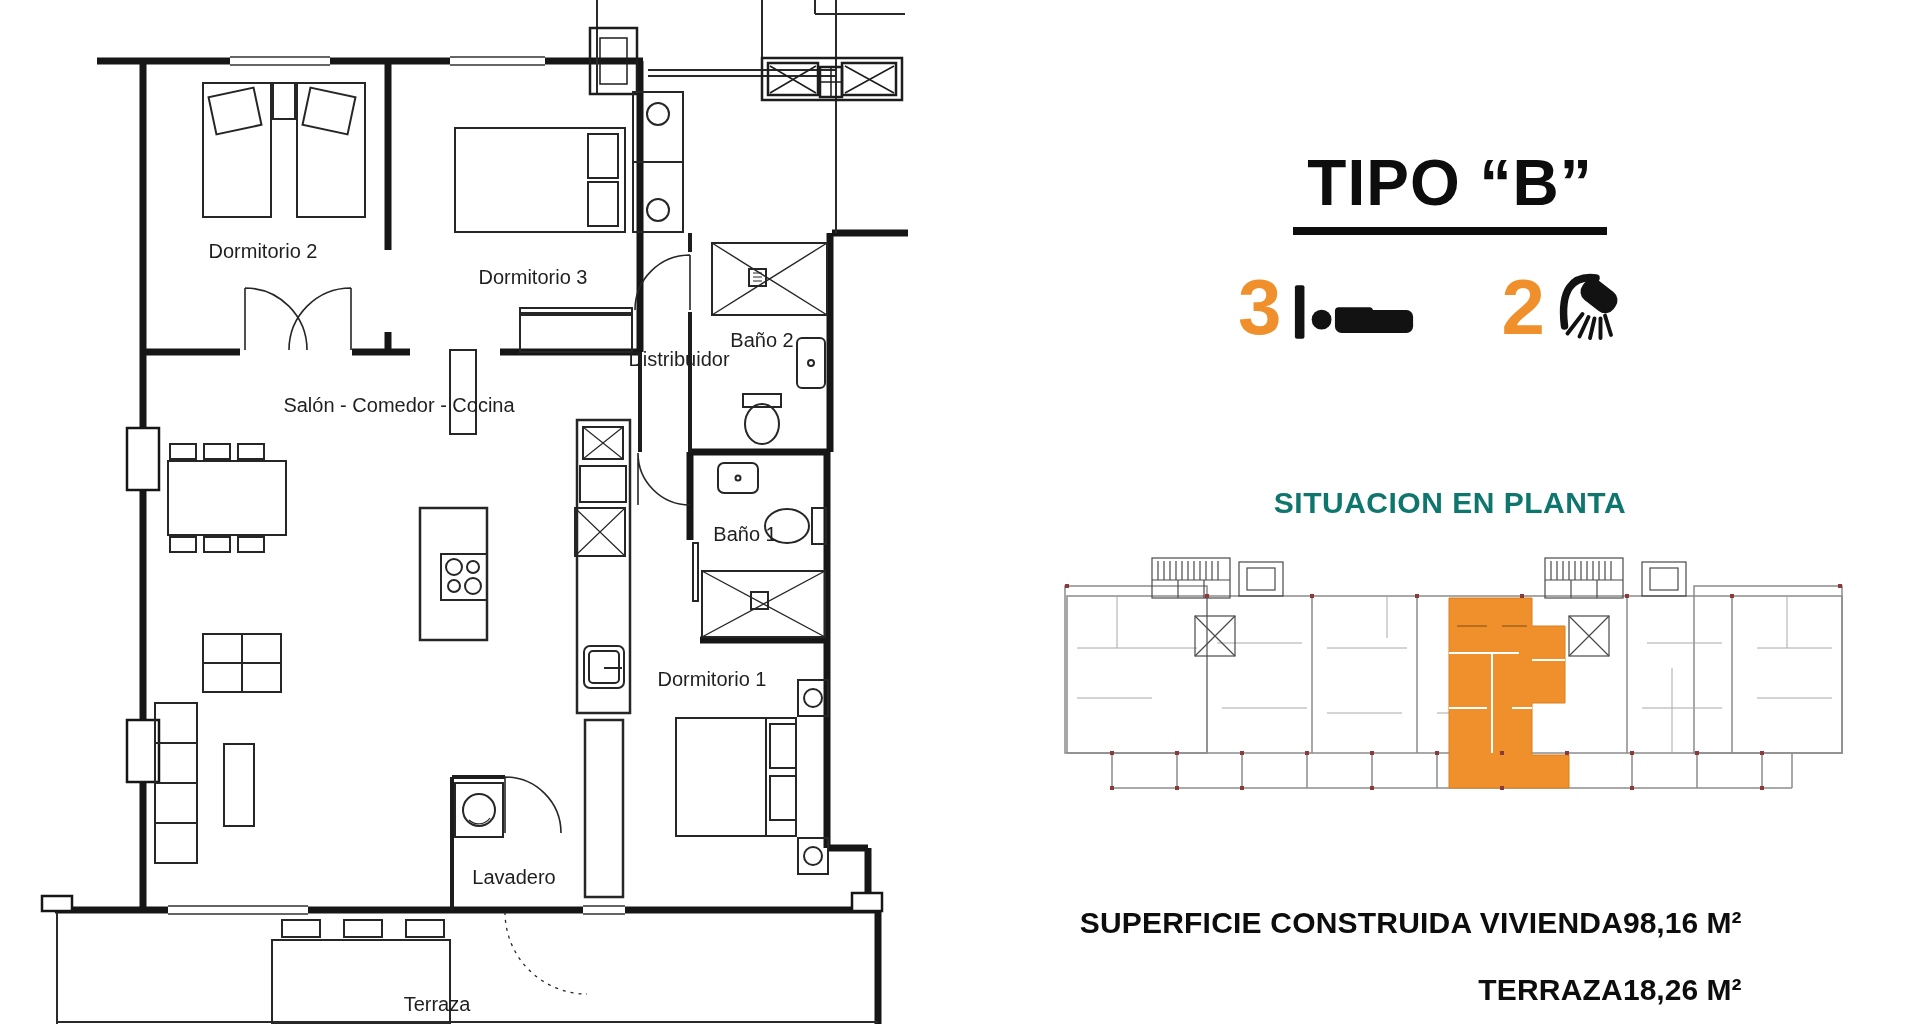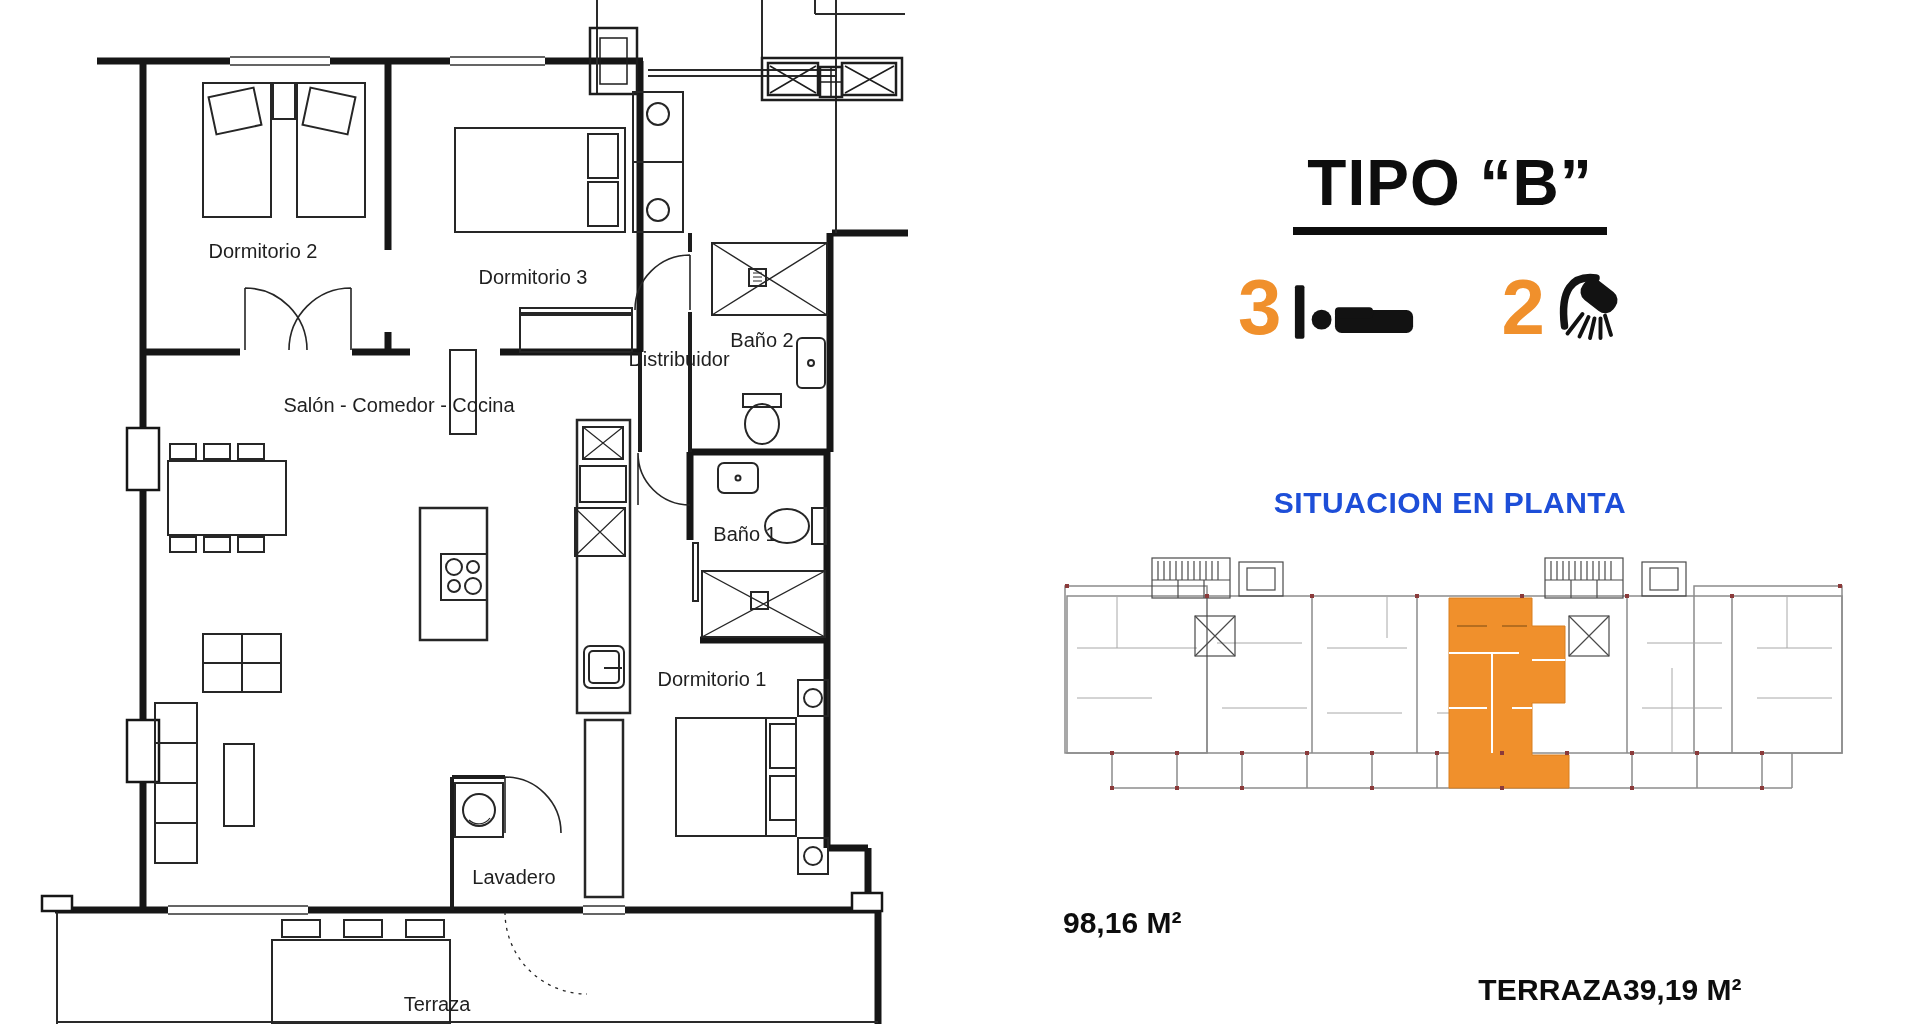--- a/index.html
+++ b/index.html
@@ -23,21 +23,21 @@
     position:absolute;left:183px;top:268px;display:flex;align-items:center;
   }
   .count-num{
     font-size:78px;font-weight:800;color:#F0902C;line-height:1;
   }
   .bed-icon-box{margin:14px 0 0 12px;}
   .icons-spacer{width:86px;}
   .shower-icon-box{margin:0 0 0 12px;}
   .situ-heading-wrap{position:absolute;left:0;top:486px;width:790px;text-align:center;}
   .situ-heading{
-    font-size:30px;font-weight:800;color:#1d4ed8;letter-spacing:0.5px;
+    font-size:30px;font-weight:800;color:#0f766e;letter-spacing:0.5px;
   }
   .situ-svg{position:absolute;left:2px;top:548px;}
   .areas{position:absolute;left:8px;top:906px;width:772px;}
   .area-row{display:flex;align-items:baseline;margin-bottom:33px;}
   .area-label{
     flex:1;text-align:right;font-size:30px;font-weight:800;color:#0d0d0d;
     letter-spacing:0.2px;white-space:nowrap;
   }
   .area-value{
     width:212px;text-align:left;font-size:30px;font-weight:800;color:#0d0d0d;
@@ -322,20 +322,21 @@
         <rect x="463" y="46" width="4" height="4"></rect>
       <rect x="568" y="46" width="4" height="4"></rect>
         <rect x="673" y="46" width="4" height="4"></rect>
       <rect x="8" y="36" width="4" height="4"></rect>
         <rect x="781" y="36" width="4" height="4"></rect>
     </g>
   </svg>
 
   <div class="areas">
     <div class="area-row">
+      <span class="area-label">SUPERFICIE CONSTRUIDA VIVIENDA</span>
       <span class="area-value">98,16 M²</span>
     </div>
     <div class="area-row">
       <span class="area-label">TERRAZA</span>
-      <span class="area-value">39,19 M²</span>
+      <span class="area-value">18,26 M²</span>
     </div>
   </div>
 </div>
 
 </body></html>

